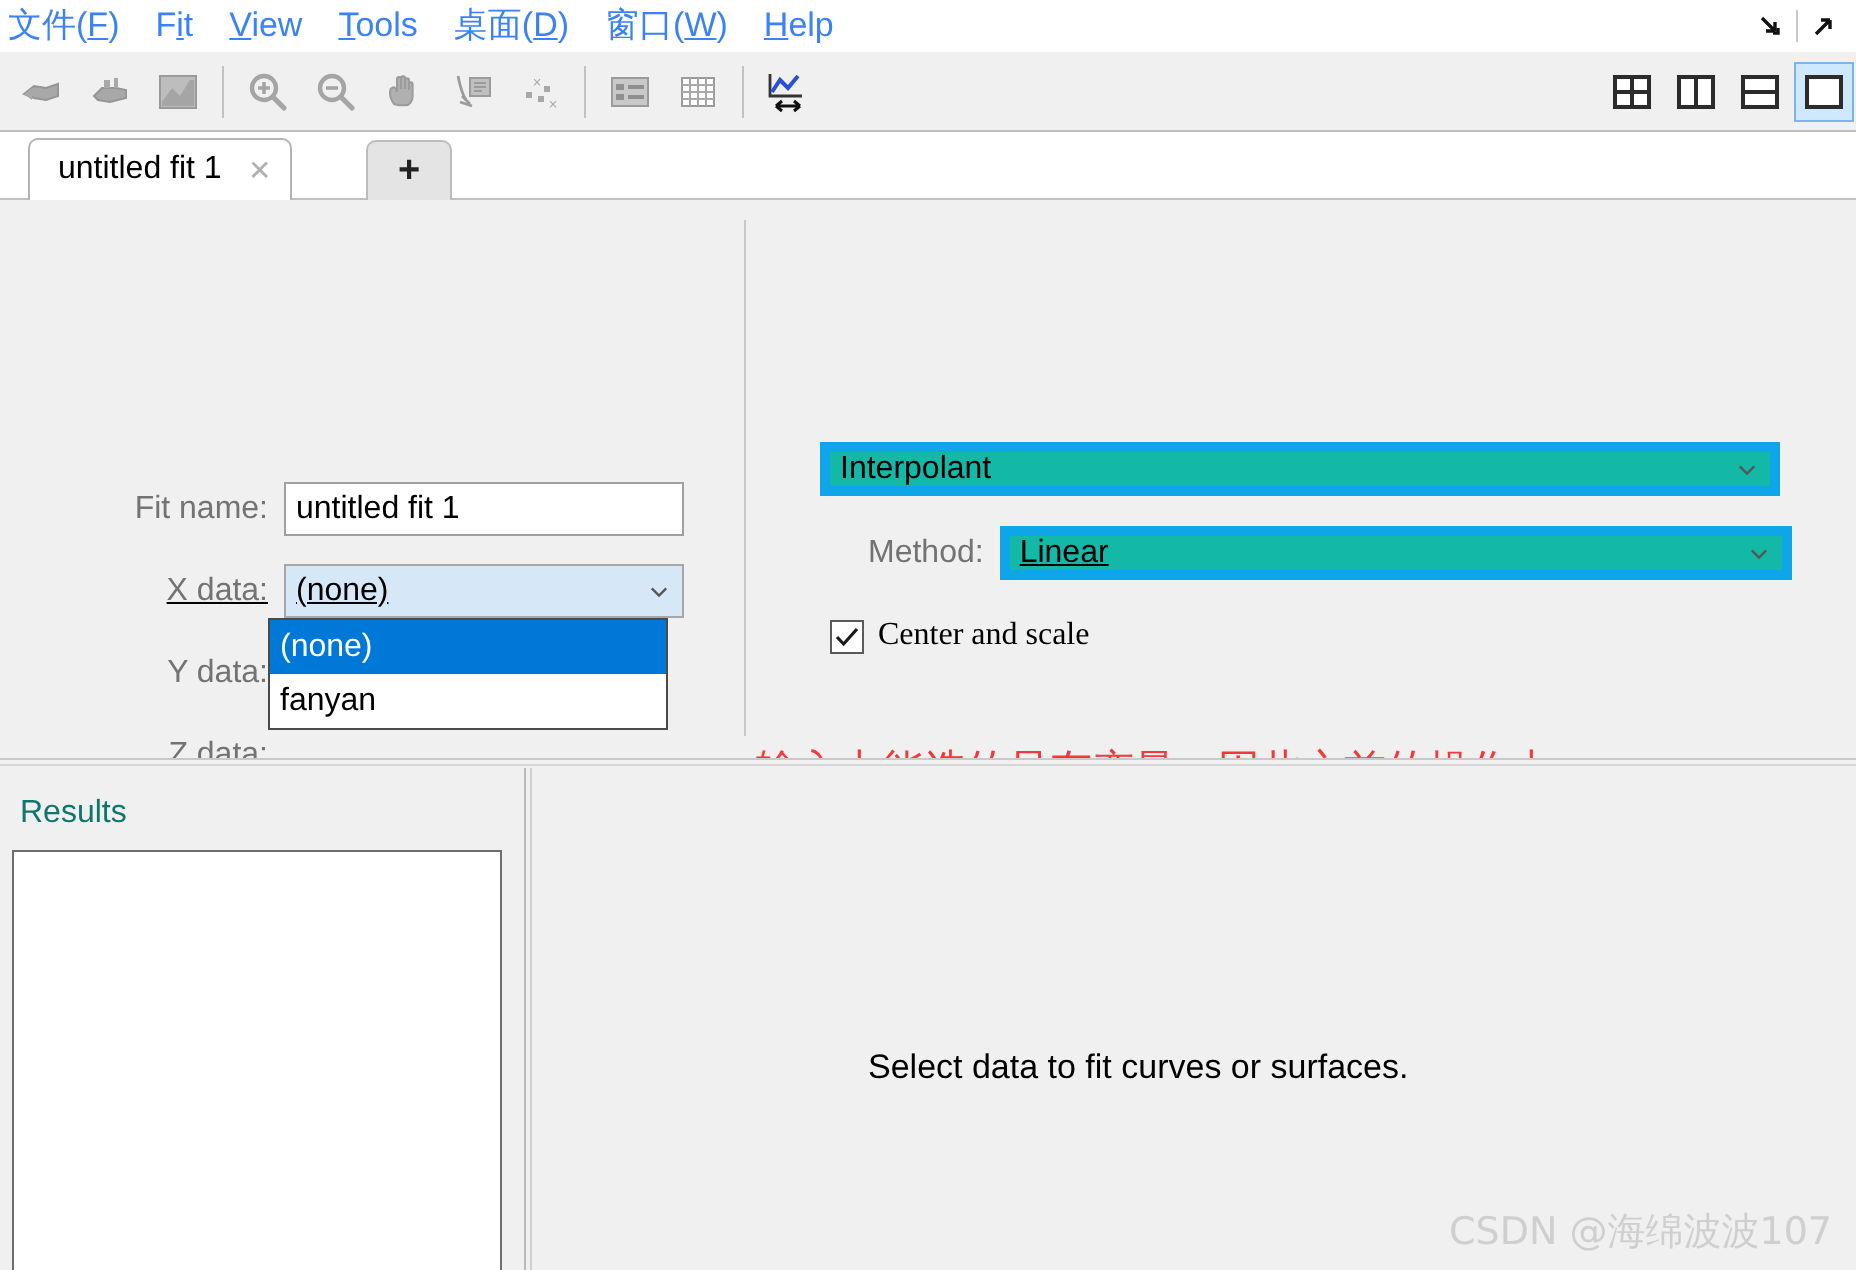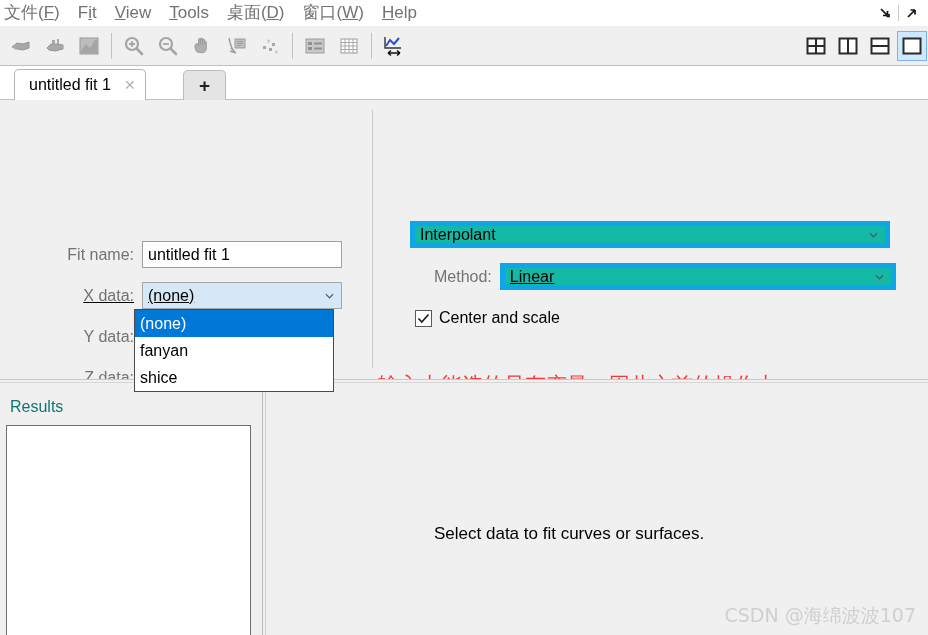--- a/index.html
+++ b/index.html
@@ -18,21 +18,21 @@
   
   .menubar {
     position: absolute; left: 0; top: 0;
     width: 928px; height: 26px;
     background: #ffffff;
     display: flex; align-items: center;
     box-sizing: border-box;
   }
   .menu-item {
     font-size: 17px;
-    color: #737373;
+    color: #3b82f6;
     padding: 0 9px;
     line-height: 26px;
     white-space: nowrap;
     cursor: default;
   }
   .menu-item:first-child { padding-left: 4px; }
   .menu-item u { text-decoration: underline; }
   .menubar-spacer { flex: 1 1 auto; }
   .dockbtn {
     width: 20px; height: 22px;
@@ -193,21 +193,21 @@
   }
   .cbox {
     width: 17px; height: 17px;
     background: #ffffff;
     border: 1px solid #5a5a5a;
     box-sizing: border-box;
     display: flex; align-items: center; justify-content: center;
     margin-right: 7px;
   }
   .cbox svg { display: block; }
-  .cbox-label { font-size: 16px; color: #000; }
+  .cbox-label { font-size: 16px; color: #000; font-family: Liberation Serif, serif; }
 
   .annotation {
     position: absolute;
     color: #f2383a;
     font-size: 21px;
     line-height: 29px;
     font-family: "DejaVu Sans", sans-serif;
     white-space: pre;
   }
 
@@ -439,21 +439,20 @@
         <span>(none)</span>
         <svg class="caret" viewBox="0 0 10 6">
             <path d="M1 1 L5 5 L9 1" stroke="#555" stroke-width="1.3" fill="none"></path>
           </svg>
       </div>
     </div>
 
     <div class="dropdown" style="left:134px; top:209px; width:200px;">
       <div class="dd-item hl">(none)</div>
       <div class="dd-item">fanyan</div>
-      <div class="dd-item">shice</div>
     </div>
 
     <div class="form-row" style="left:42px; top:223px;">
       <div class="form-label" style="width:92px;">Y data:</div>
       <div class="combo" style="width:200px; margin-left:8px; visibility:hidden;">
         <span>(none)</span>
 
       </div>
     </div>
 

